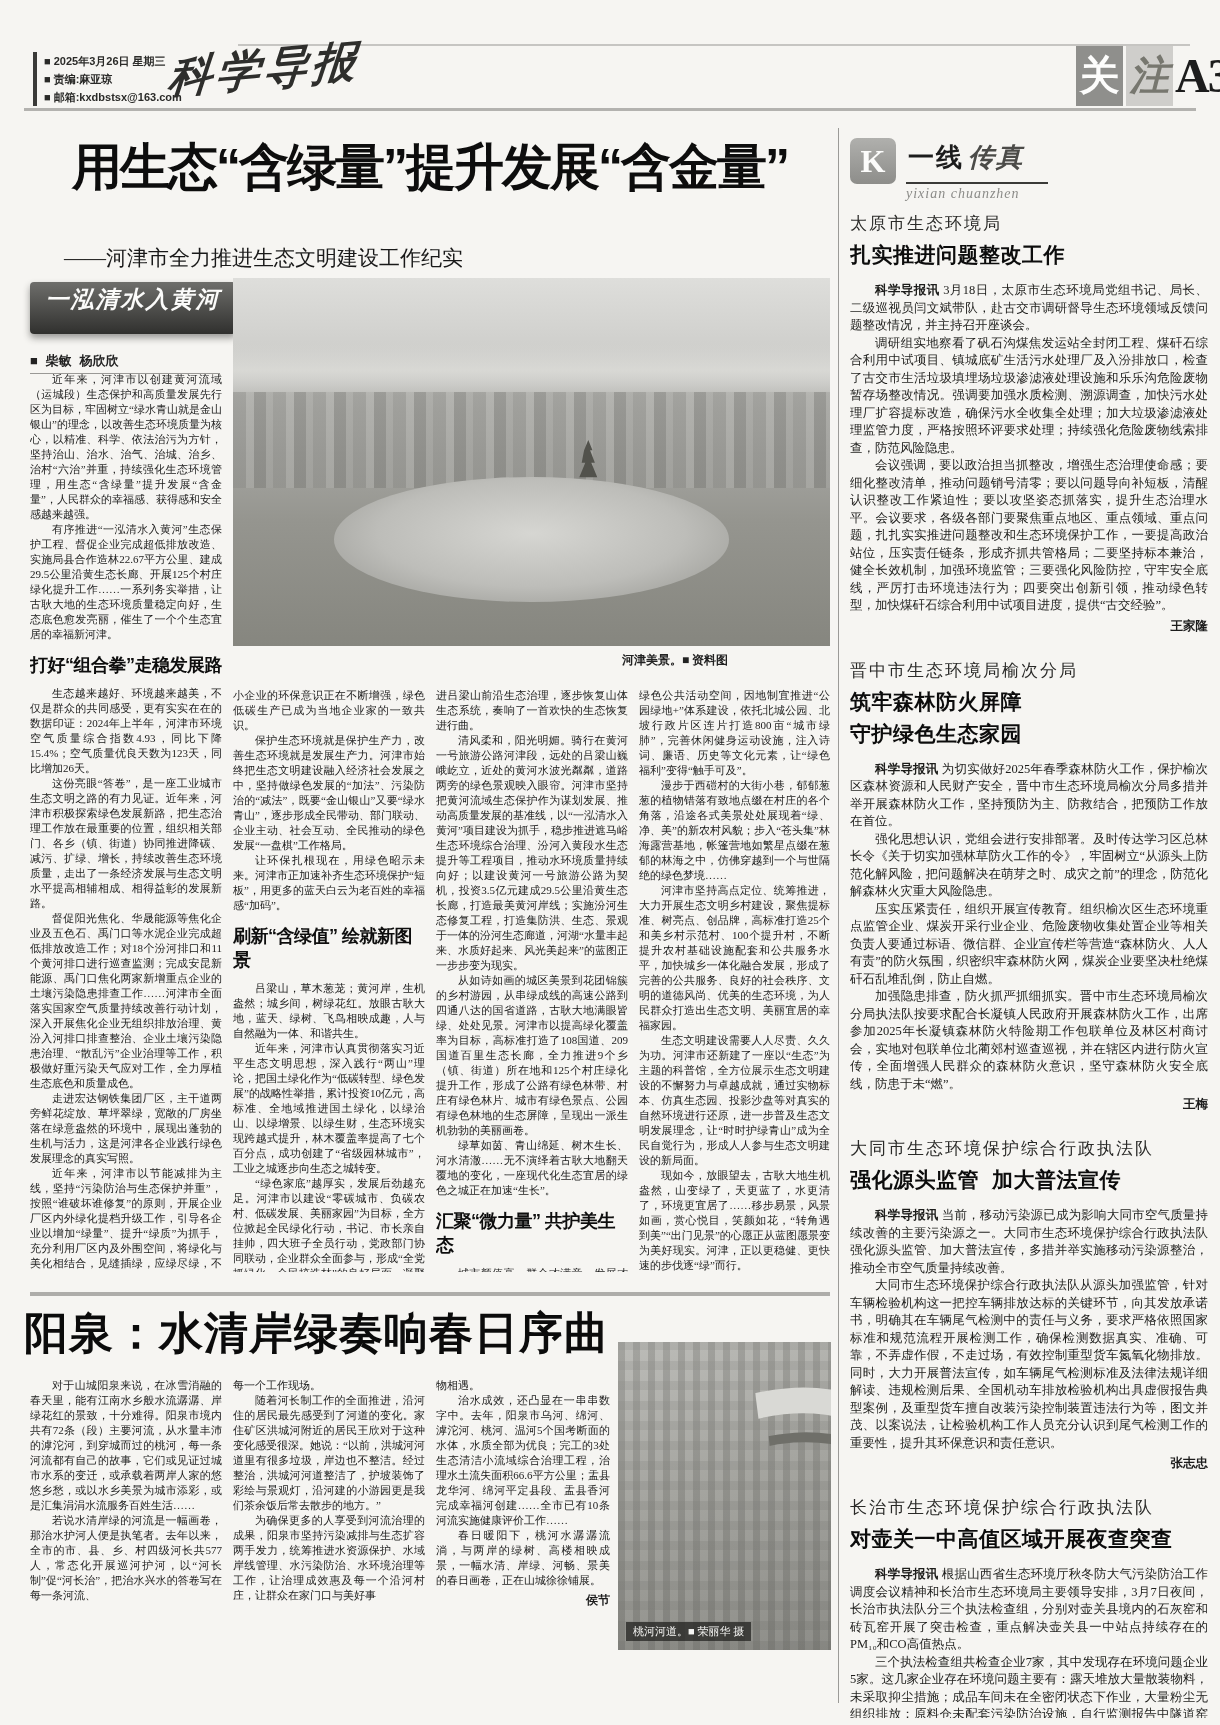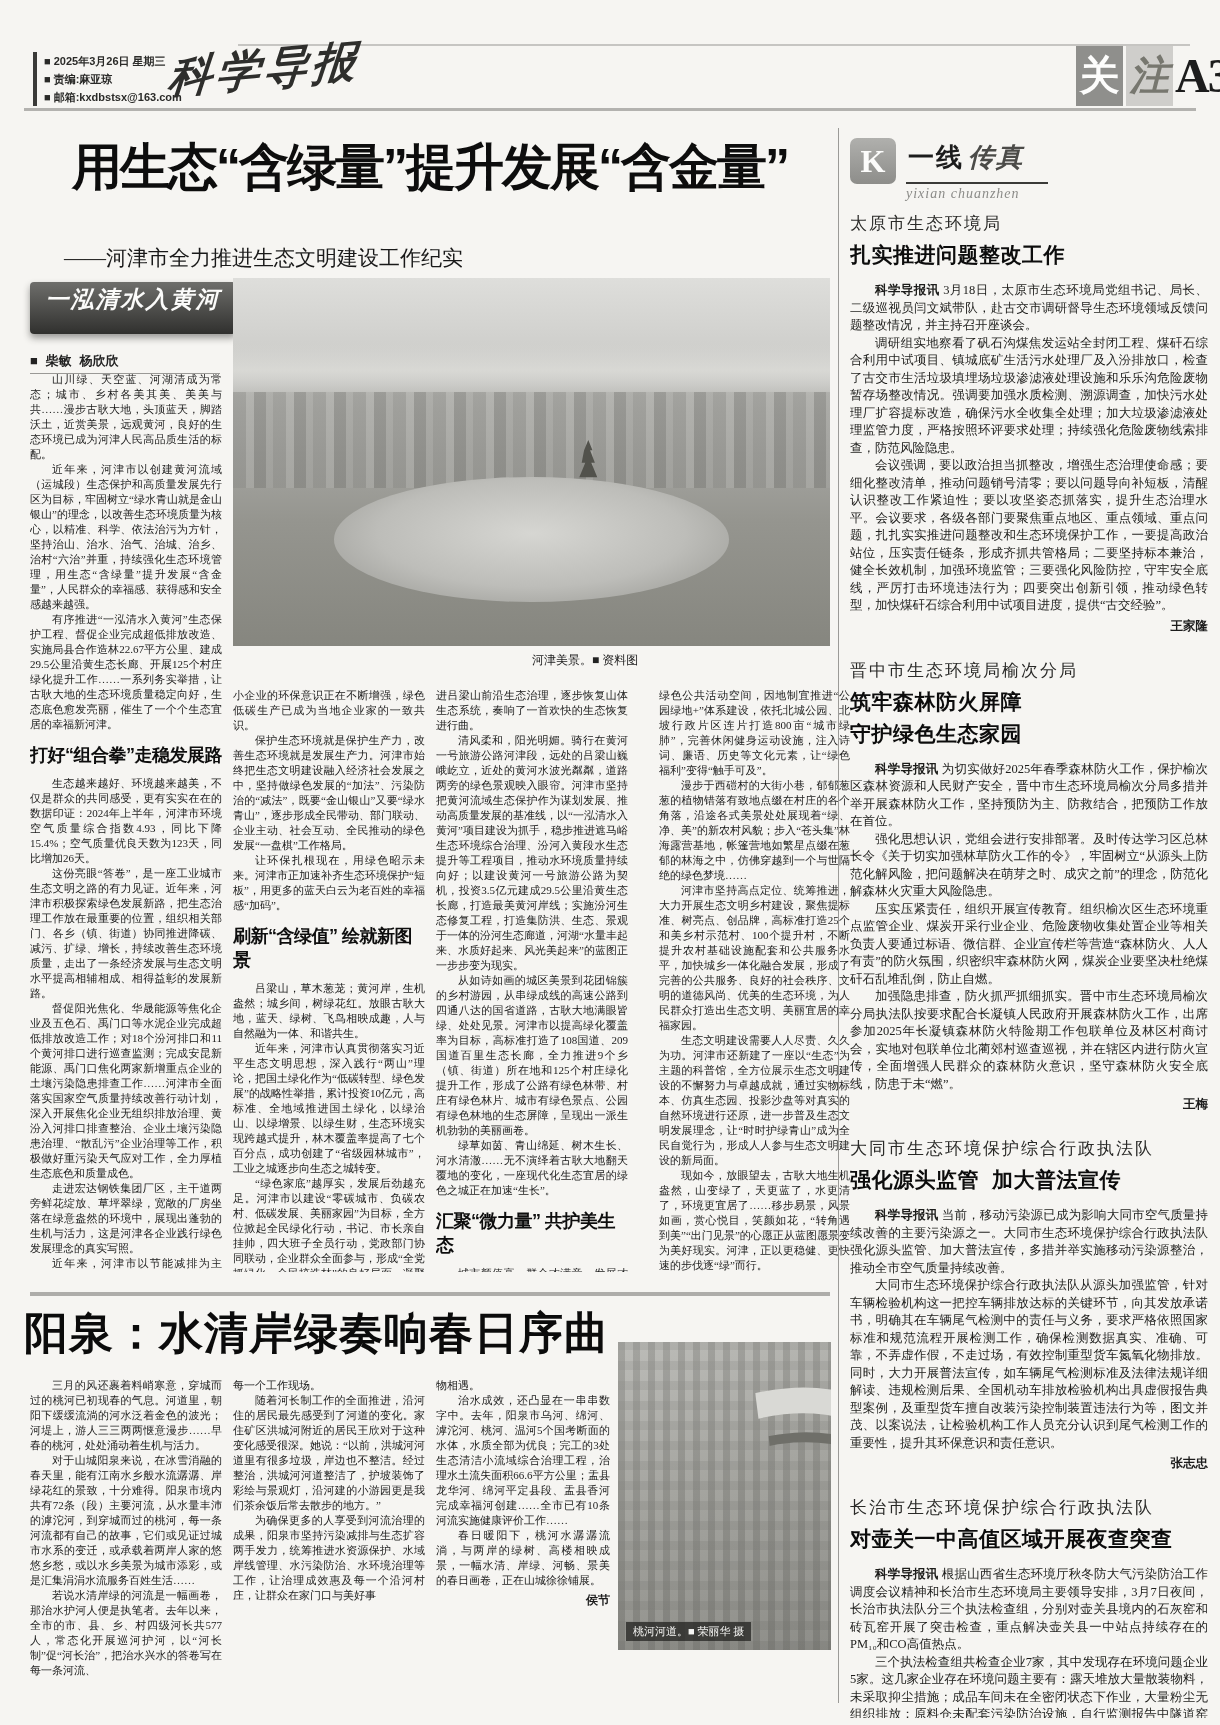--- a/index.html
+++ b/index.html
@@ -28,27 +28,27 @@
         font-size:13px;font-weight:bold;border-bottom:1px solid #9a9996;padding-bottom:3px;color:#222;}
   .photo{position:absolute;left:233px;top:278px;width:597px;height:368px;overflow:hidden;
         background:linear-gradient(180deg,#dededb 0%,#cbcbc8 24%,#b4b4b0 36%,#a5a5a1 48%,#95958f 66%,#86867f 100%);}
   .photo .city{position:absolute;left:0;top:31%;width:100%;height:26%;opacity:.55;
         background:repeating-linear-gradient(90deg,#8e8e8a 0 13px,#adada9 13px 21px,#7e7e7a 21px 33px,#a3a39f 33px 40px);}
   .photo .lake{position:absolute;left:17%;top:54%;width:66%;height:34%;border-radius:50%;
         background:radial-gradient(ellipse at 50% 45%,#d6d6d2 0%,#bdbdb9 55%,#93938e 100%);}
   .photo .pagoda{position:absolute;left:57%;top:44%;width:30px;height:52px;background:#52524c;
         clip-path:polygon(50% 0,64% 20%,56% 20%,72% 44%,60% 44%,80% 72%,20% 72%,40% 44%,28% 44%,36% 20%);}
   .photo .haze{position:absolute;left:0;top:18%;width:100%;height:14%;background:linear-gradient(180deg,rgba(230,230,227,.0),rgba(220,220,216,.8),rgba(230,230,227,0));}
-  .caption-main{position:absolute;left:532px;top:652px;width:310px;text-align:left;
-        font-size:12px;font-weight:normal;color:#222;}
+  .caption-main{position:absolute;left:520px;top:652px;width:310px;text-align:center;
+        font-size:12px;font-weight:bold;color:#222;}
   .col{position:absolute;overflow:hidden;}
   .c1{left:30px;top:372px;width:192px;height:898px;}
   .c2{left:233px;top:688px;width:192px;height:584px;}
   .c3{left:436px;top:688px;width:192px;height:584px;}
-  .c4{left:659px;top:688px;width:191px;height:584px;}
+  .c4{left:639px;top:688px;width:191px;height:584px;}
   .p{font-size:11px;line-height:15px;text-align:justify;text-indent:2em;margin:0;color:#1b1b1b;}
   .p0{text-indent:0;}
   .subhead{font-family:"Liberation Sans",sans-serif;font-weight:bold;font-size:18px;
         letter-spacing:-0.5px;margin:11px 0 9px;color:#0e0e0e;}
   
   .divider{position:absolute;left:30px;top:1292px;width:800px;height:4px;background:#aeadaa;}
   .b-headline{position:absolute;left:24px;top:1304px;width:620px;font-weight:bold;font-size:44px;
         letter-spacing:1px;color:#0b0b0b;}
   .bA{left:30px;top:1378px;width:192px;height:324px;}
   .bB{left:233px;top:1378px;width:192px;height:324px;}
@@ -107,21 +107,20 @@
 
   <div class="photo">
     <div class="haze"></div>
     <div class="city"></div>
     <div class="lake"></div>
     <div class="pagoda"></div>
   </div>
   <div class="caption-main">河津美景。■ 资料图</div>
 
   <div class="col c1">
-    <p class="p">山川绿、天空蓝、河湖清成为常态；城市、乡村各美其美、美美与共……漫步古耿大地，头顶蓝天，脚踏沃土，近赏美景，远观黄河，良好的生态环境已成为河津人民高品质生活的标配。</p>
     <p class="p">近年来，河津市以创建黄河流域（运城段）生态保护和高质量发展先行区为目标，牢固树立“绿水青山就是金山银山”的理念，以改善生态环境质量为核心，以精准、科学、依法治污为方针，坚持治山、治水、治气、治城、治乡、治村“六治”并重，持续强化生态环境管理，用生态“含绿量”提升发展“含金量”，人民群众的幸福感、获得感和安全感越来越强。</p>
     <p class="p">有序推进“一泓清水入黄河”生态保护工程、督促企业完成超低排放改造、实施局县合作造林22.67平方公里、建成29.5公里沿黄生态长廊、开展125个村庄绿化提升工作……一系列务实举措，让古耿大地的生态环境质量稳定向好，生态底色愈发亮丽，催生了一个个生态宜居的幸福新河津。</p>
     <div class="subhead">打好“组合拳”走稳发展路</div>
     <p class="p">生态越来越好、环境越来越美，不仅是群众的共同感受，更有实实在在的数据印证：2024年上半年，河津市环境空气质量综合指数4.93，同比下降15.4%；空气质量优良天数为123天，同比增加26天。</p>
     <p class="p">这份亮眼“答卷”，是一座工业城市生态文明之路的有力见证。近年来，河津市积极探索绿色发展新路，把生态治理工作放在最重要的位置，组织相关部门、各乡（镇、街道）协同推进降碳、减污、扩绿、增长，持续改善生态环境质量，走出了一条经济发展与生态文明水平提高相辅相成、相得益彰的发展新路。</p>
     <p class="p">督促阳光焦化、华晟能源等焦化企业及五色石、禹门口等水泥企业完成超低排放改造工作；对18个汾河排口和11个黄河排口进行巡查监测；完成安昆新能源、禹门口焦化两家新增重点企业的土壤污染隐患排查工作……河津市全面落实国家空气质量持续改善行动计划，深入开展焦化企业无组织排放治理、黄汾入河排口排查整治、企业土壤污染隐患治理、“散乱污”企业治理等工作，积极做好重污染天气应对工作，全力厚植生态底色和质量成色。</p>
     <p class="p">走进宏达钢铁集团厂区，主干道两旁鲜花绽放、草坪翠绿，宽敞的厂房坐落在绿意盎然的环境中，展现出蓬勃的生机与活力，这是河津各企业践行绿色发展理念的真实写照。</p>
     <p class="p">近年来，河津市以节能减排为主线，坚持“污染防治与生态保护并重”，按照“谁破坏谁修复”的原则，开展企业厂区内外绿化提档升级工作，引导各企业以增加“绿量”、提升“绿质”为抓手，充分利用厂区内及外围空间，将绿化与美化相结合，见缝插绿，应绿尽绿，不断提升企业绿化水平，全力打造花园式工厂。同时，积极开展生态环境“一企一策”帮扶工作，通过培训帮助企业提升环保管理人员和业务人员素质，让企业以绿色生产践行社会责任担当。</p>
 
   </div>
@@ -152,21 +151,20 @@
     <p class="p">漫步于西磑村的大街小巷，郁郁葱葱的植物错落有致地点缀在村庄的各个角落，沿途各式美景处处展现着“绿、净、美”的新农村风貌；步入“苍头集”林海露营基地，帐篷营地如繁星点缀在葱郁的林海之中，仿佛穿越到一个与世隔绝的绿色梦境……</p>
     <p class="p">河津市坚持高点定位、统筹推进，大力开展生态文明乡村建设，聚焦提标准、树亮点、创品牌，高标准打造25个和美乡村示范村、100个提升村，不断提升农村基础设施配套和公共服务水平，加快城乡一体化融合发展，形成了完善的公共服务、良好的社会秩序、文明的道德风尚、优美的生态环境，为人民群众打造出生态文明、美丽宜居的幸福家园。</p>
     <p class="p">生态文明建设需要人人尽责、久久为功。河津市还新建了一座以“生态”为主题的科普馆，全方位展示生态文明建设的不懈努力与卓越成就，通过实物标本、仿真生态园、投影沙盘等对真实的自然环境进行还原，进一步普及生态文明发展理念，让“时时护绿青山”成为全民自觉行为，形成人人参与生态文明建设的新局面。</p>
     <p class="p">现如今，放眼望去，古耿大地生机盎然，山变绿了，天更蓝了，水更清了，环境更宜居了……移步易景，风景如画，赏心悦目，笑颜如花，“转角遇到美”“出门见景”的心愿正从蓝图愿景变为美好现实。河津，正以更稳健、更快速的步伐逐“绿”而行。</p>
   </div>
 
   <div class="divider"></div>
   <div class="b-headline">阳泉：水清岸绿奏响春日序曲</div>
 
   <div class="col bA">
-    <p class="p">三月的风还裹着料峭寒意，穿城而过的桃河已初现春的气息。河道里，朝阳下缓缓流淌的河水泛着金色的波光；河堤上，游人三三两两惬意漫步……早春的桃河，处处涌动着生机与活力。</p>
     <p class="p">对于山城阳泉来说，在冰雪消融的春天里，能有江南水乡般水流潺潺、岸绿花红的景致，十分难得。阳泉市境内共有72条（段）主要河流，从水量丰沛的滹沱河，到穿城而过的桃河，每一条河流都有自己的故事，它们或见证过城市水系的变迁，或承载着两岸人家的悠悠乡愁，或以水乡美景为城市添彩，或是汇集涓涓水流服务百姓生活……</p>
     <p class="p">若说水清岸绿的河流是一幅画卷，那治水护河人便是执笔者。去年以来，全市的市、县、乡、村四级河长共577人，常态化开展巡河护河，以“河长制”促“河长治”，把治水兴水的答卷写在每一条河流、</p>
   </div>
   <div class="col bB">
     <p class="p p0">每一个工作现场。</p>
     <p class="p">随着河长制工作的全面推进，沿河住的居民最先感受到了河道的变化。家住矿区洪城河附近的居民王欣对于这种变化感受很深。她说：“以前，洪城河河道里有很多垃圾，岸边也不整洁。经过整治，洪城河河道整洁了，护坡装饰了彩绘与景观灯，沿河建的小游园更是我们茶余饭后常去散步的地方。”</p>
     <p class="p">为确保更多的人享受到河流治理的成果，阳泉市坚持污染减排与生态扩容两手发力，统筹推进水资源保护、水域岸线管理、水污染防治、水环境治理等工作，让治理成效惠及每一个沿河村庄，让群众在家门口与美好事</p>
   </div>
   <div class="col bC">
     <p class="p p0">物相遇。</p>

